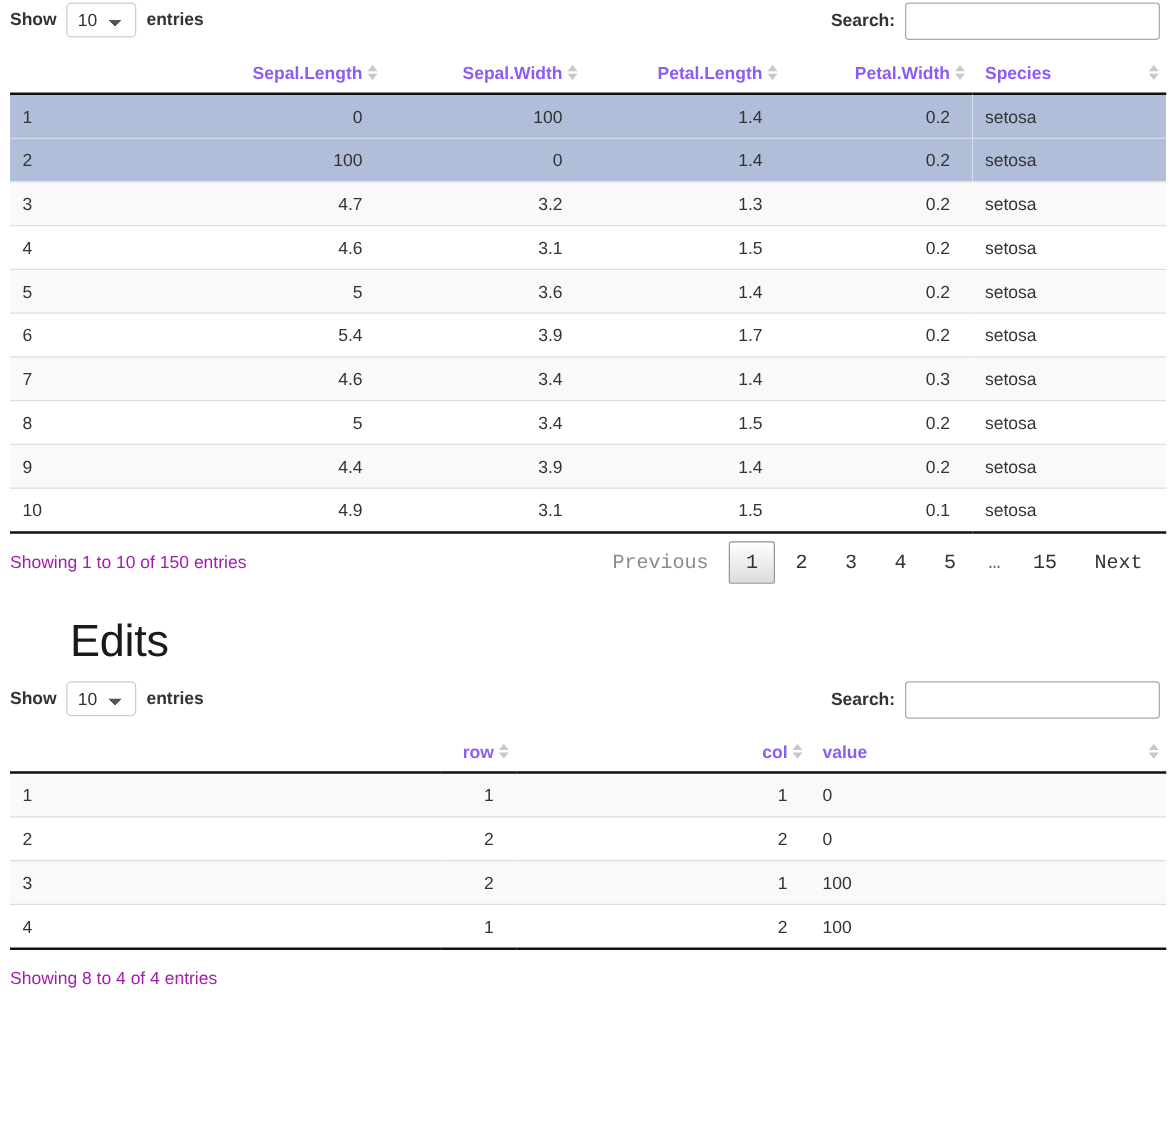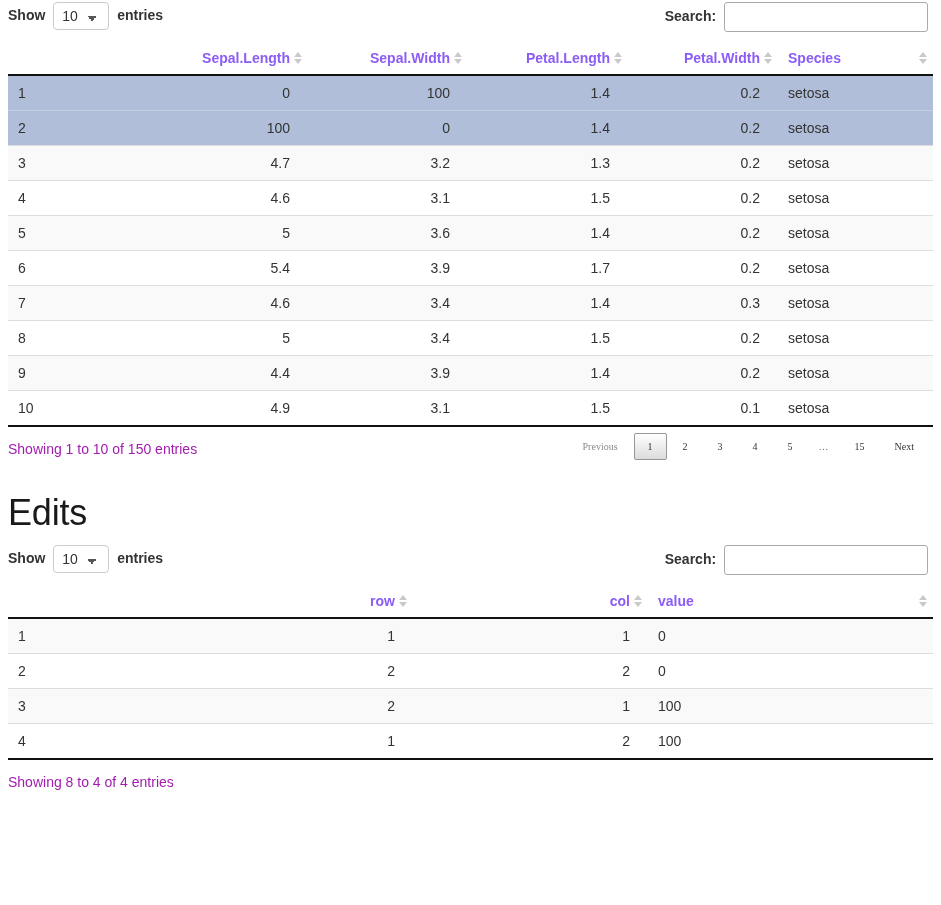--- a/index.html
+++ b/index.html
@@ -24,21 +24,21 @@
 
   
   .section-title {
     font-size: 36px;
     font-weight: normal;
     color: #1a1a1a;
     margin: 10px 0 10px 0;
     line-height: 1.1;
     letter-spacing: -0.2px;
   }
-  .section.edits .section-title { margin-top: 18px; }
+  .section.edits .section-title { margin-top: 18px; margin-left: 48px; }
 
   
   .dt-top {
     position: relative;
     height: 34px;
     margin-bottom: 8px;
   }
   .dt-length {
     position: absolute;
     left: 0;
@@ -182,22 +182,22 @@
   }
   .dt-paginate {
     position: absolute;
     right: 4px;
     top: 4px;
     white-space: nowrap;
     font-size: 0;
   }
   .pg-btn {
     display: inline-block;
-    font-family: Liberation Serif, serif;
-    font-size: 10px;
+    font-family: Liberation Mono, monospace;
+    font-size: 16px;
     color: #333333;
     padding: 7px 13px;
     margin: 0 1px;
     border: 1px solid transparent;
     border-radius: 2px;
     cursor: pointer;
     text-align: center;
     min-width: 14px;
   }
   .pg-btn.disabled {

